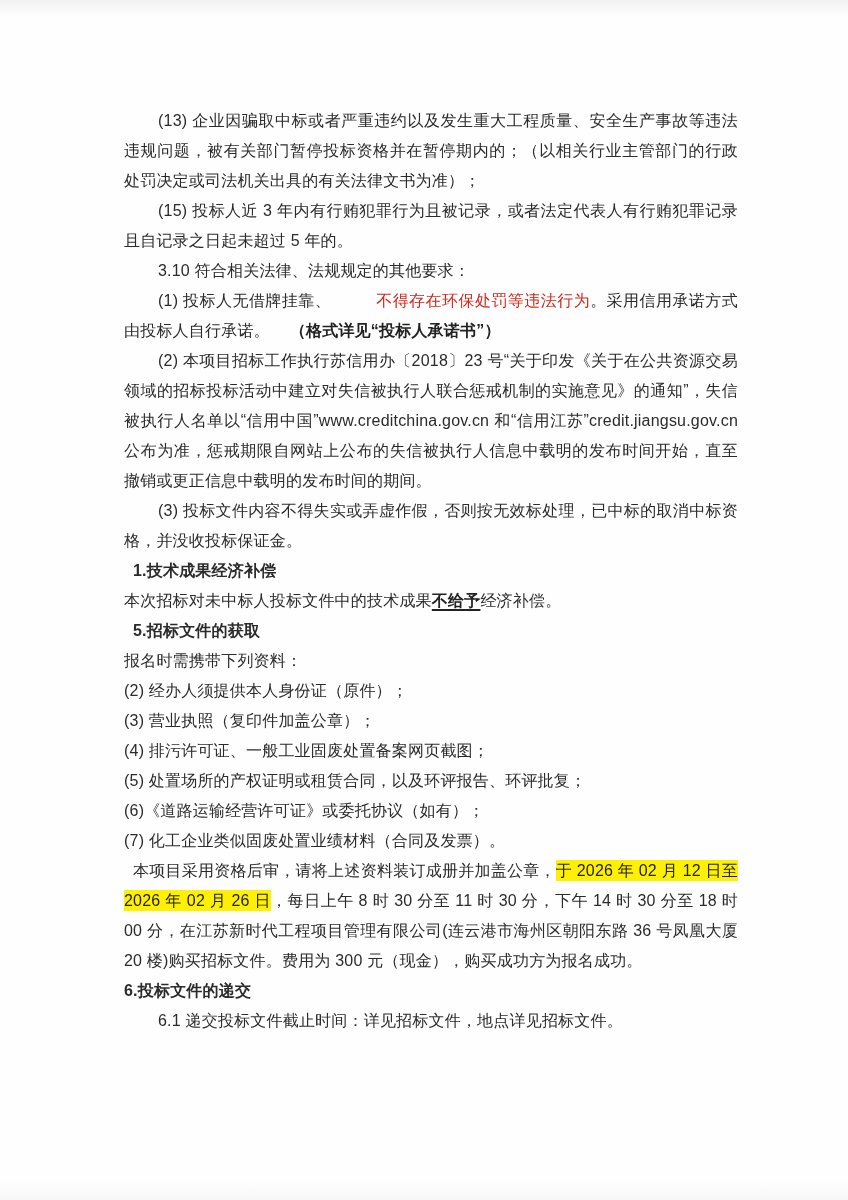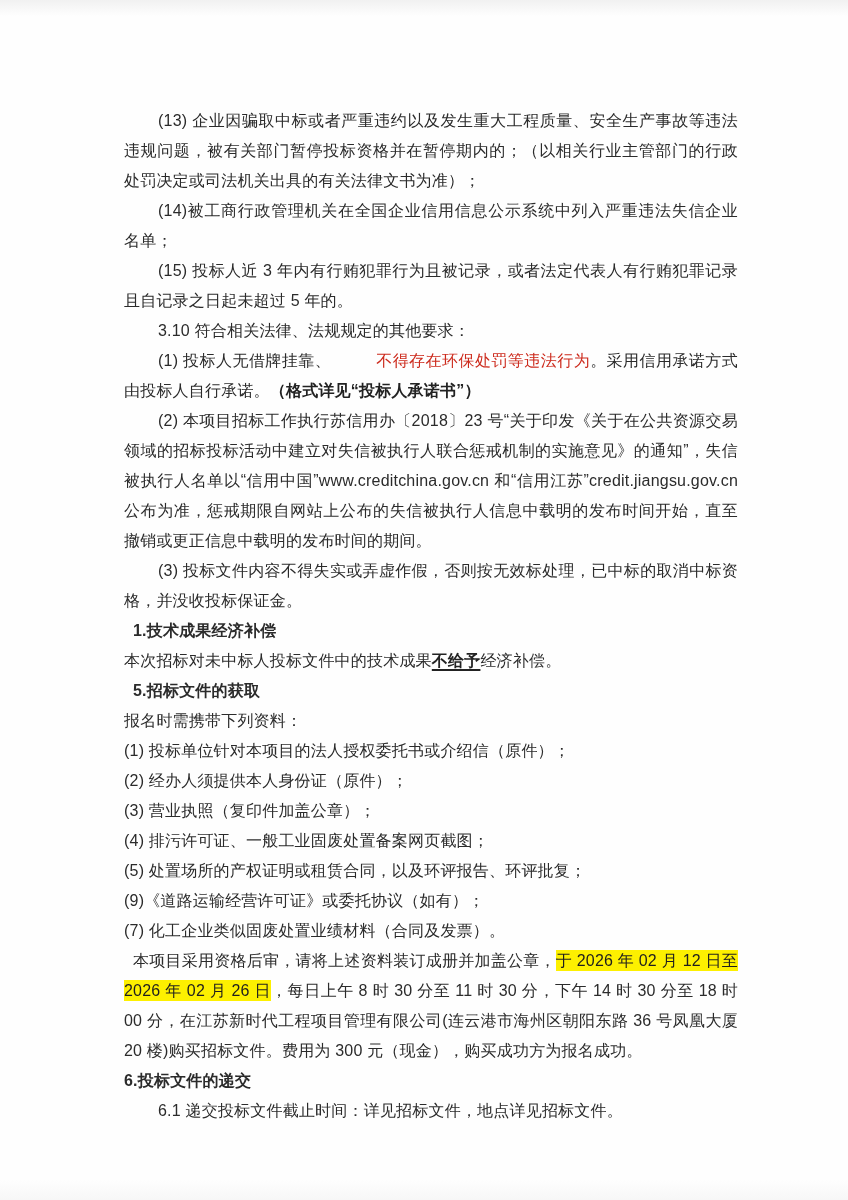--- a/index.html
+++ b/index.html
@@ -23,21 +23,21 @@
     font-size:16px;
     line-height:30px;
     letter-spacing:0.2px;
     color:var(--text,#2b2b2b);
     text-align:justify;
   }
   .indent{ text-indent:34px; }
   .indent-sm{ text-indent:9px; }
   .heading{ font-weight:700; color:var(--heading,#222); letter-spacing:0.3px; }
   .seg.red{ color:var(--red,#cc2a1c);margin-left:45px; }
-  .seg.bold{ font-weight:700; color:var(--heading,#222); }
+  .seg.bold{ font-weight:700; color:var(--heading,#222);margin-left:20px; }
   .seg.bold-underline{
     font-weight:700; color:var(--heading,#222);
     text-decoration:underline;
     text-underline-offset:3px;
     text-decoration-thickness:1.5px;
     margin-top:31px;
   }
   .seg.highlight{
     background:var(--hl,#fdf000);
     color:#1e1e1e;
@@ -45,34 +45,32 @@
     box-decoration-break:clone;
     -webkit-box-decoration-break:clone;
   }
 </style>
 </head>
 <body>
 
 <div class="page">
   <div class="content">
       <p class="para indent"><span class="seg normal">(13) 企业因骗取中标或者严重违约以及发生重大工程质量、安全生产事故等违法违规问题，被有关部门暂停投标资格并在暂停期内的；（以相关行业主管部门的行政处罚决定或司法机关出具的有关法律文书为准）；</span></p>
-      <p class="para indent"><span class="seg normal">(14)被工商行政管理机关在全国企业信用信息公示系统中列入严重违法失信企业名单；</span></p>
       <p class="para indent"><span class="seg normal">(15) 投标人近 3 年内有行贿犯罪行为且被记录，或者法定代表人有行贿犯罪记录且自记录之日起未超过 5 年的。</span></p>
       <p class="para indent"><span class="seg normal">3.10 符合相关法律、法规规定的其他要求：</span></p>
       <p class="para indent"><span class="seg normal">(1) 投标人无借牌挂靠、</span><span class="seg red">不得存在环保处罚等违法行为</span><span class="seg normal">。采用信用承诺方式由投标人自行承诺。</span><span class="seg bold">（格式详见“投标人承诺书”）</span></p>
       <p class="para indent"><span class="seg normal">(2) 本项目招标工作执行苏信用办〔2018〕23 号“关于印发《关于在公共资源交易领域的招标投标活动中建立对失信被执行人联合惩戒机制的实施意见》的通知”，失信被执行人名单以“信用中国”www.creditchina.gov.cn 和“信用江苏”credit.jiangsu.gov.cn 公布为准，惩戒期限自网站上公布的失信被执行人信息中载明的发布时间开始，直至撤销或更正信息中载明的发布时间的期间。</span></p>
       <p class="para indent"><span class="seg normal">(3) 投标文件内容不得失实或弄虚作假，否则按无效标处理，已中标的取消中标资格，并没收投标保证金。</span></p>
       <p class="para indent-sm heading"><span class="seg normal">1.技术成果经济补偿</span></p>
       <p class="para"><span class="seg normal">本次招标对未中标人投标文件中的技术成果</span><span class="seg bold-underline">不给予</span><span class="seg normal">经济补偿。</span></p>
       <p class="para indent-sm heading"><span class="seg normal">5.招标文件的获取</span></p>
       <p class="para"><span class="seg normal">报名时需携带下列资料：</span></p>
-      <p class="para"><span class="seg normal">(1) 投标单位针对本项目的法人授权委托书或介绍信（原件）；</span></p>
       <p class="para"><span class="seg normal">(2) 经办人须提供本人身份证（原件）；</span></p>
       <p class="para"><span class="seg normal">(3) 营业执照（复印件加盖公章）；</span></p>
       <p class="para"><span class="seg normal">(4) 排污许可证、一般工业固废处置备案网页截图；</span></p>
       <p class="para"><span class="seg normal">(5) 处置场所的产权证明或租赁合同，以及环评报告、环评批复；</span></p>
-      <p class="para"><span class="seg normal">(9)《道路运输经营许可证》或委托协议（如有）；</span></p>
+      <p class="para"><span class="seg normal">(6)《道路运输经营许可证》或委托协议（如有）；</span></p>
       <p class="para"><span class="seg normal">(7) 化工企业类似固废处置业绩材料（合同及发票）。</span></p>
       <p class="para indent-sm"><span class="seg normal">本项目采用资格后审，请将上述资料装订成册并加盖公章，</span><span class="seg highlight">于 2026 年 02 月 12 日至 2026 年 02 月 26 日</span><span class="seg normal">，每日上午 8 时 30 分至 11 时 30 分，下午 14 时 30 分至 18 时 00 分，在江苏新时代工程项目管理有限公司(连云港市海州区朝阳东路 36 号凤凰大厦 20 楼)购买招标文件。费用为 300 元（现金），购买成功方为报名成功。</span></p>
       <p class="para heading"><span class="seg normal">6.投标文件的递交</span></p>
       <p class="para indent"><span class="seg normal">6.1 递交投标文件截止时间：详见招标文件，地点详见招标文件。</span></p>
     </div>
 </div>
 
 </body></html>

